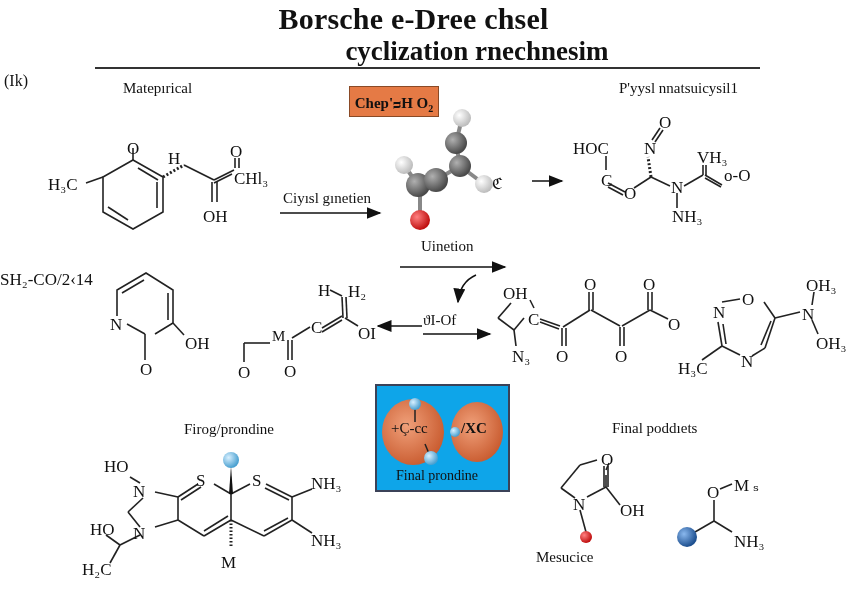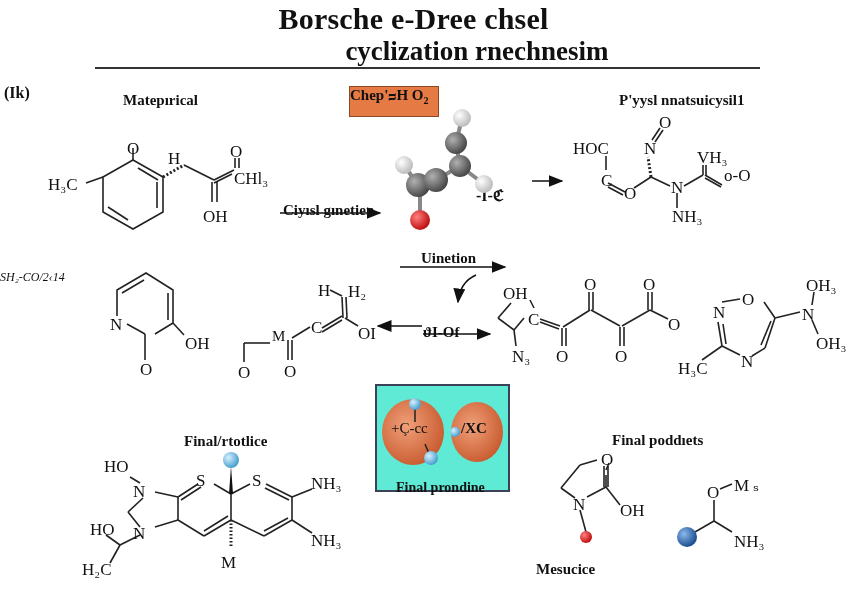--- a/index.html
+++ b/index.html
@@ -2,41 +2,41 @@
 <html><head>
 <meta charset="utf-8">
 <style>
   html, body { margin:0; padding:0; background:#ffffff; }
   body { width:860px; height:602px; position:relative; overflow:hidden;
          font-family:"Liberation Serif","DejaVu Serif",serif; color:#111; }
   .abs { position:absolute; }
   .title1 { left:0; width:827px; top:2px; text-align:center; font-size:30px; font-weight:bold; letter-spacing:0.2px; }
   .title2 { left:0; width:860px; top:36px; text-align:center; font-size:27px; font-weight:bold;padding-left:47px; }
   .rule { left:95px; top:67px; width:665px; height:2px; background:#333; }
-  .lbl-b { font-weight:bold; font-size:15px;margin-top:12px; }
-  .t { font-size:12px;font-style:italic; }
+  .lbl-b { font-weight:normal; font-size:15px; }
+  .t { font-size:17px; }
   svg text { font-family:"Liberation Serif","DejaVu Serif",serif; fill:#111; }
   .cap { position:absolute; left:349px; top:86px; width:90px; height:31px; background:#e57a45;
-         border:1px solid #8a4a26; box-sizing:border-box; line-height:17px;
+         border:1px solid #8a4a26; box-sizing:border-box; text-align:center; line-height:33px;
          font-weight:bold; font-size:15px; }
   .cap sub { font-size:10px; }
-  .panel { position:absolute; left:375px; top:384px; width:135px; height:108px; background:#5eead4;
+  .panel { position:absolute; left:375px; top:384px; width:135px; height:108px; background:#0ea5e9;
            border:2px solid #3b4258; box-sizing:border-box; }
 </style>
 </head>
 <body>
 
 <div class="abs title1">Borsche e-Dree chsel</div>
 <div class="abs title2">cyclization rnechnesim</div>
 <div class="abs rule"></div>
 <div class="abs lbl-b" style="left:4px;top:72px;font-size:16px;">(Ik)</div>
 
 <div class="abs lbl-b" style="left:123px;top:80px;">Matepırical</div>
 <div class="abs lbl-b" style="left:619px;top:80px;">P'yysl nnatsuicysil1</div>
-<div class="abs lbl-b" style="left:184px;top:421px;">Final/rtotlice</div>
+<div class="abs lbl-b" style="left:184px;top:421px;">Firog/prondine</div>
 <div class="abs lbl-b" style="left:612px;top:420px;">Final poddıets</div>
 
 <div class="cap">
   <span>Chep'ᴝH O</span><sub>2</sub>
 </div>
 
 <div class="abs t" style="left:0px;top:270px;">SH₂-CO/2‹14</div>
 
 <div class="abs lbl-b" style="left:283px;top:190px;">Ciyısl gınetien</div>
 <div class="abs lbl-b" style="left:476px;top:172px;font-size:16px;">-I-ℭ</div>

